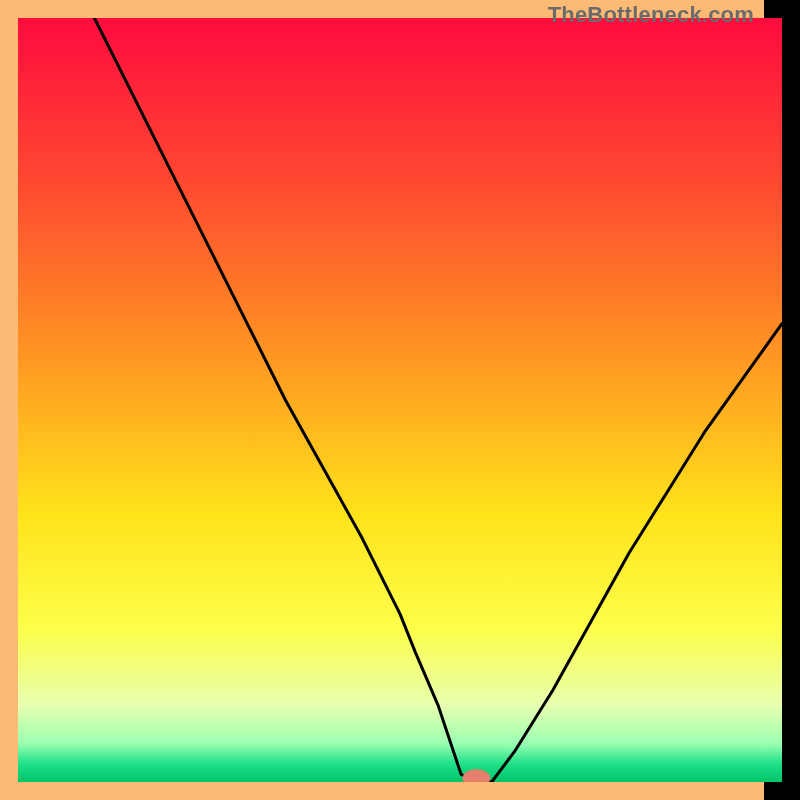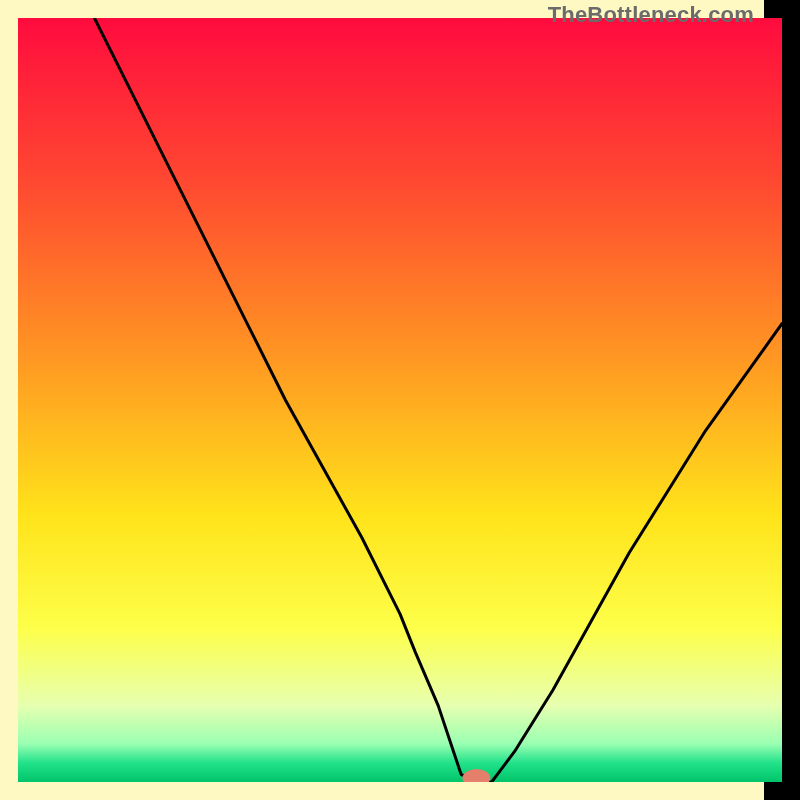--- a/index.html
+++ b/index.html
@@ -7,21 +7,21 @@
     padding: 0;
     width: 800px;
     height: 800px;
     background: #000;
     overflow: hidden;
   }
   .frame {
     position: relative;
     width: 764px;
     height: 800px;
-    background: #fef9c3;
+    background: #fdba74;
   }
   .plot {
     position: absolute;
     left: 18px;
     top: 18px;
     width: 764px;
     height: 764px;
   }
   .watermark {
     position: absolute;

